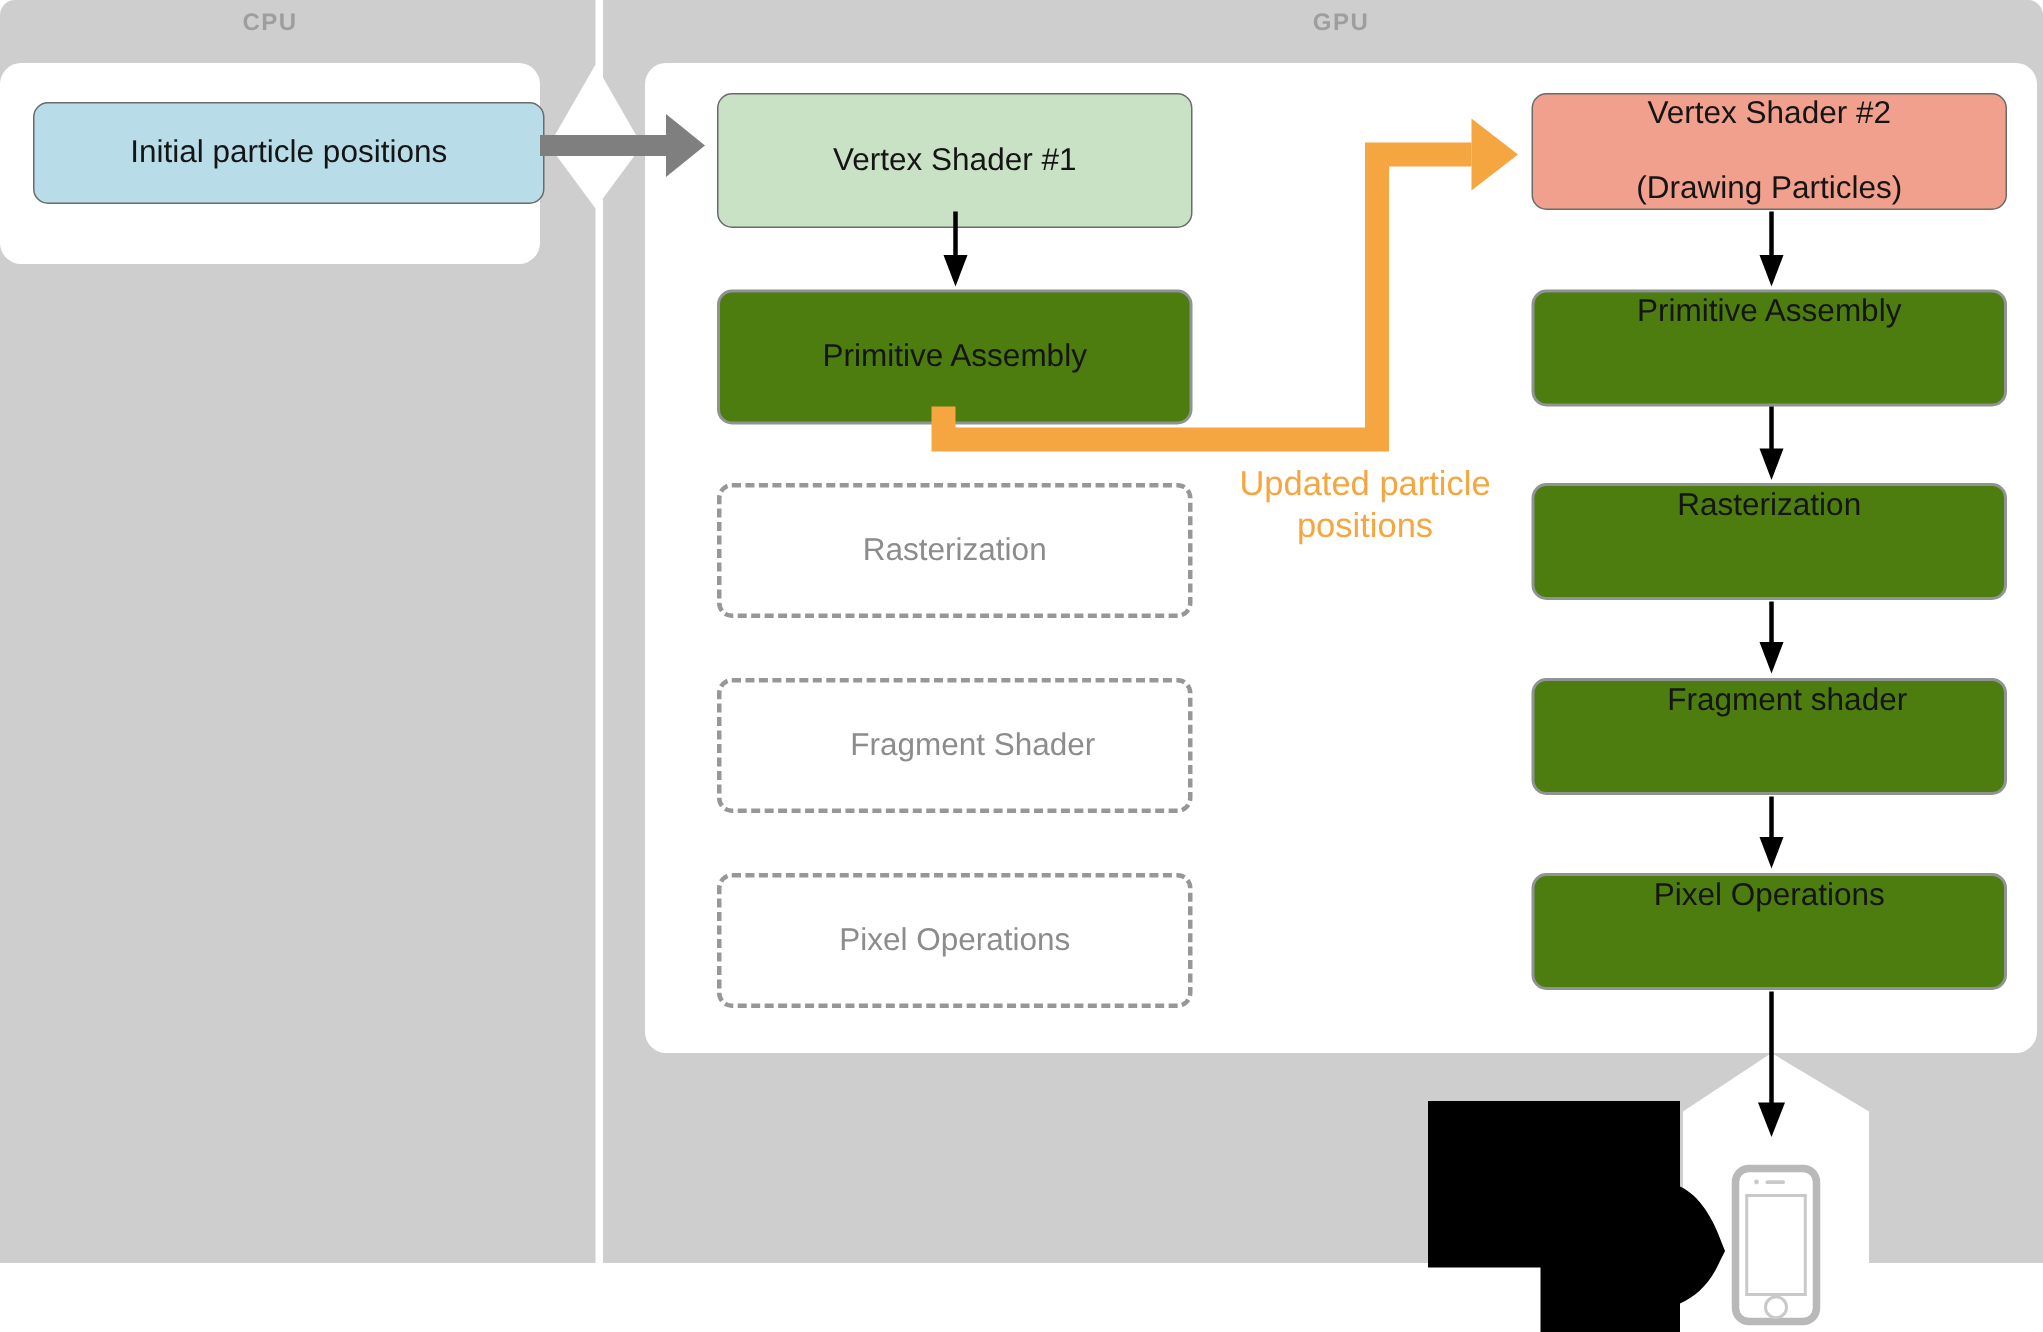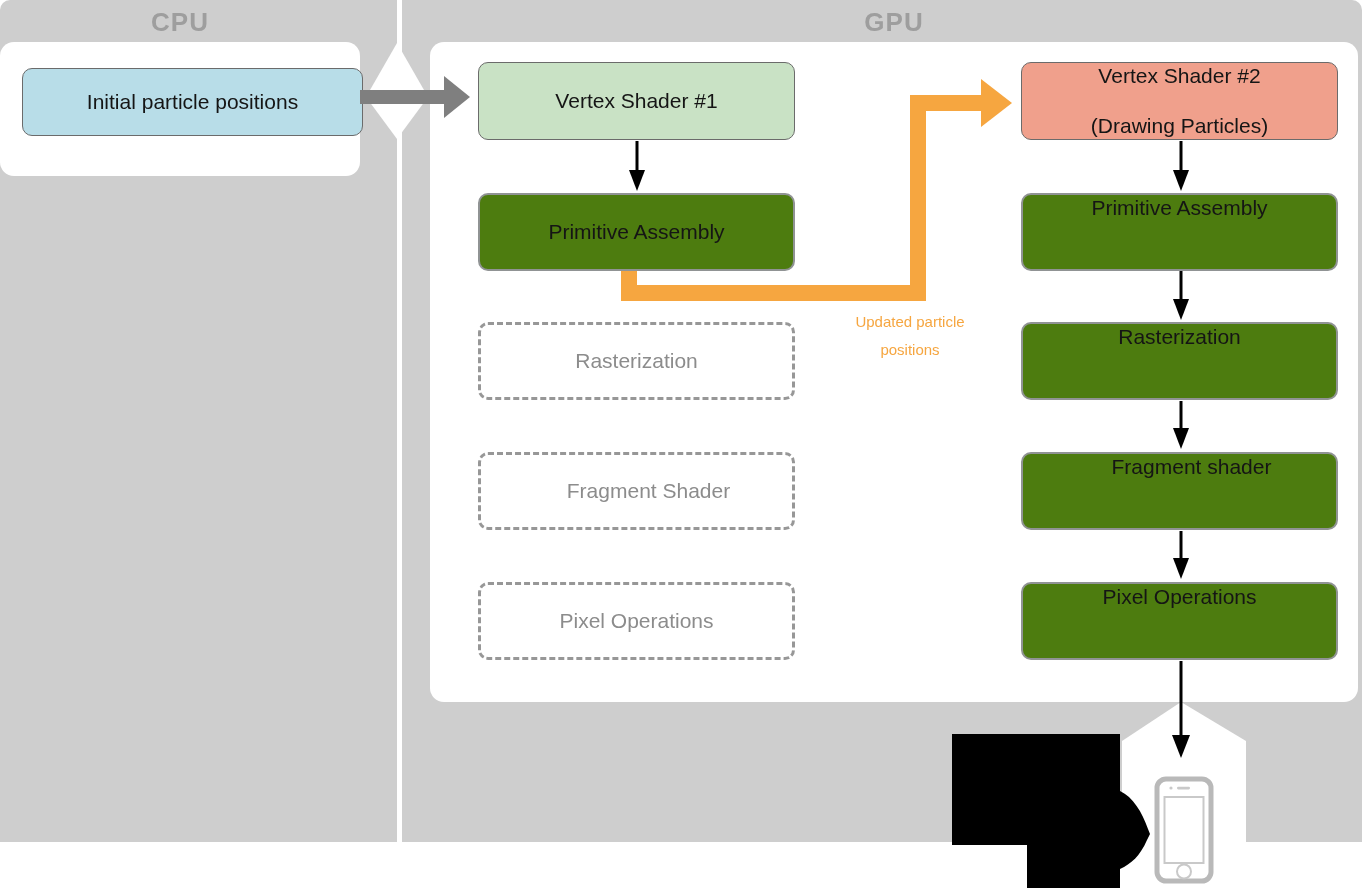--- a/index.html
+++ b/index.html
@@ -9,50 +9,50 @@
   }
   .bg-gray {
     position:absolute; left:0; top:0; width:1362px; height:842px;
     background:#cecece; border-radius:10px 10px 0 0;
   }
   .divider {
     position:absolute; left:397px; top:0; width:5px; height:842px; background:#ffffff;
   }
   .section-label {
     position:absolute; top:7px; text-align:center;
-    font-size:26px; font-weight:bold; color:#9e9e9e; letter-spacing:1px;
+    font-size:16px; font-weight:bold; color:#9e9e9e; letter-spacing:1px;
   }
   .cpu-label { left:0; width:360px; }
   .gpu-label { left:430px; width:928px; }
   .panel { position:absolute; background:#ffffff; border-radius:14px; }
   .cpu-panel { left:0; top:42px; width:360px; height:134px; }
   .gpu-panel { left:430px; top:42px; width:928px; height:660px; }
   .under-svg, .overlay-svg {
     position:absolute; left:0; top:0; width:1362px; height:888px; pointer-events:none;
   }
   .box {
     position:absolute; box-sizing:border-box; display:flex; flex-direction:column;
     align-items:center; justify-content:center; text-align:center;
     font-size:21px; color:#151515; border-radius:10px; line-height:1.25;
   }
-  .col-left  { left:478px;  width:317px; height:78px;gap:16px; }
+  .col-left  { left:478px;  width:317px; height:90px;gap:16px; }
   .col-right { left:1021px; width:317px; height:78px;justify-content:space-between; }
   .row-0 { top:62px; }  .row-1 { top:193px; } .row-2 { top:322px; }
   .row-3 { top:452px;padding-left:24px; } .row-4 { top:582px; }
   .blue-box {
     left:22px; top:68px; width:341px; height:68px;
     background:#b8dde8; border:1.5px solid #6b6b6b;
   }
   .green-box  { background:#c9e2c5; border:1.5px solid #6b6b6b; }
   .salmon-box { background:#f0a08c; border:1.5px solid #6b6b6b; }
   .stage-box  { background:#4d7c0f; border:2px solid #909394; }
   .dashed-box { background:transparent; border:3px dashed #979797; color:#8c8c8c; }
   .orange-label {
     position:absolute; left:780px; top:308px; width:260px; text-align:center;
-    font-size:15px; line-height:28px; color:#f6a640;
+    font-size:23px; line-height:28px; color:#f6a640;
   }
 </style>
 </head>
 <body>
 
 <div class="page">
 
   <div class="bg-gray"></div>
   <div class="divider"></div>
 

